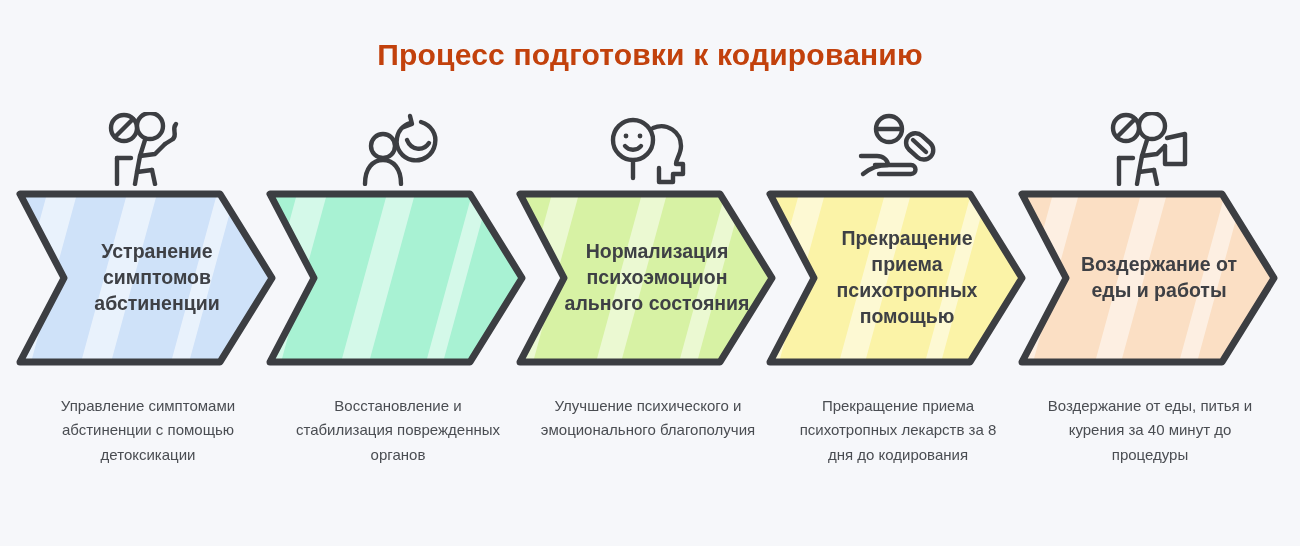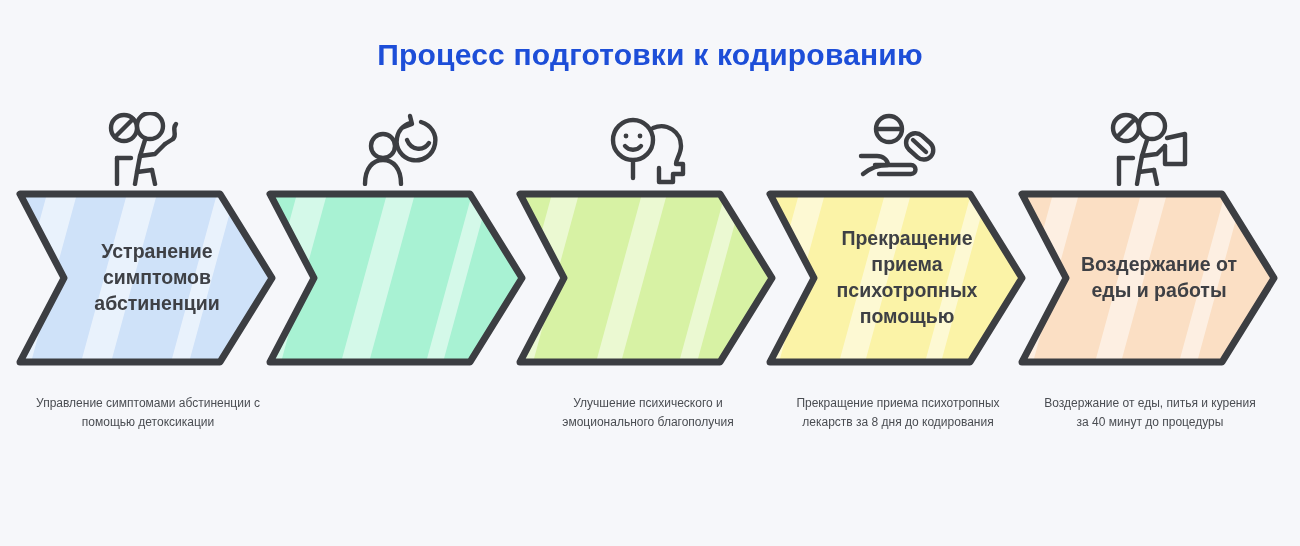--- a/index.html
+++ b/index.html
@@ -9,21 +9,21 @@
     font-family:"Liberation Sans","DejaVu Sans",sans-serif;
     overflow:hidden;
     position:relative;
   }
   #page-title{
     position:absolute;
     top:38px;left:0;width:1300px;
     text-align:center;
     font-size:30px;
     font-weight:bold;
-    color:#1d4ed8;
+    color:#c2410c;
     letter-spacing:0.2px;
   }
   .stage{
     position:absolute;
     top:102px;left:0;width:1116px;height:446px;text-decoration:underline;
   }
   .step{
     position:absolute;
     top:0;
     width:268px;
@@ -56,21 +56,21 @@
     pointer-events:none;
     padding-left:18px;
     box-sizing:border-box;
   }
   .chev-label span{display:block;width:190px;}
   .caption{
     position:absolute;
     top:292px;left:0;
     width:268px;
     text-align:center;
-    font-size:12px;
+    font-size:15px;
     line-height:1.62;
     color:#4a4d52;
     padding:0 22px;
     box-sizing:border-box;
   }
 </style>
 </head>
 <body>
 
 <div id="page-title">Процесс подготовки к кодированию</div>
@@ -134,20 +134,21 @@
         </defs>
         <path d="M6 6 H206 L258 90 L206 174 H6 L50 90 Z" fill="#a8f2d3"></path>
         <g clip-path="url(#cp2)" opacity="0.5">
           <path d="M40 -20 L70 -20 L10 200 L-20 200 Z" fill="#ffffff"></path>
           <path d="M130 -20 L158 -20 L98 200 L70 200 Z" fill="#ffffff"></path>
           <path d="M215 -20 L232 -20 L172 200 L155 200 Z" fill="#ffffff"></path>
         </g>
         <path d="M6 6 H206 L258 90 L206 174 H6 L50 90 Z" fill="none" stroke="#3c3e42" stroke-width="7" stroke-linejoin="round"></path>
       </svg>
     </div>
+    <div class="caption">Восстановление и стабилизация поврежденных органов</div>
   </div>
 
   <div class="step" style="left:514px;">
     <div class="icon-wrap">
       <svg width="86" height="74" viewBox="0 0 86 74" fill="none" stroke="#3c3e42" stroke-width="4.4" stroke-linecap="round" stroke-linejoin="round">
         <circle cx="28" cy="28" r="20"></circle>
         <circle cx="21" cy="24" r="2.4" fill="#3c3e42" stroke="none"></circle>
         <circle cx="35" cy="24" r="2.4" fill="#3c3e42" stroke="none"></circle>
         <path d="M20 34 C24 39 32 39 36 34"></path>
         <path d="M28 50 L28 66"></path>
@@ -162,20 +163,23 @@
             </clipPath>
         </defs>
         <path d="M6 6 H206 L258 90 L206 174 H6 L50 90 Z" fill="#d7f2a4"></path>
         <g clip-path="url(#cp3)" opacity="0.5">
           <path d="M45 -20 L72 -20 L12 200 L-15 200 Z" fill="#ffffff"></path>
           <path d="M135 -20 L160 -20 L100 200 L75 200 Z" fill="#ffffff"></path>
           <path d="M218 -20 L236 -20 L176 200 L158 200 Z" fill="#ffffff"></path>
         </g>
         <path d="M6 6 H206 L258 90 L206 174 H6 L50 90 Z" fill="none" stroke="#3c3e42" stroke-width="7" stroke-linejoin="round"></path>
       </svg>
+    </div>
+    <div class="chev-label">
+      <span>Нормализация психоэмоцион ального состояния</span>
     </div>
     <div class="caption">Улучшение психического и эмоционального благополучия</div>
   </div>
 
   <div class="step" style="left:764px;">
     <div class="icon-wrap">
       <svg width="86" height="74" viewBox="0 0 86 74" fill="none" stroke="#3c3e42" stroke-width="4.4" stroke-linecap="round" stroke-linejoin="round">
         <circle cx="34" cy="17" r="13"></circle>
         <line x1="22" y1="17" x2="46" y2="17"></line>
         <rect x="50" y="25" width="30" height="19" rx="9.5" transform="rotate(42 65 34)"></rect>

